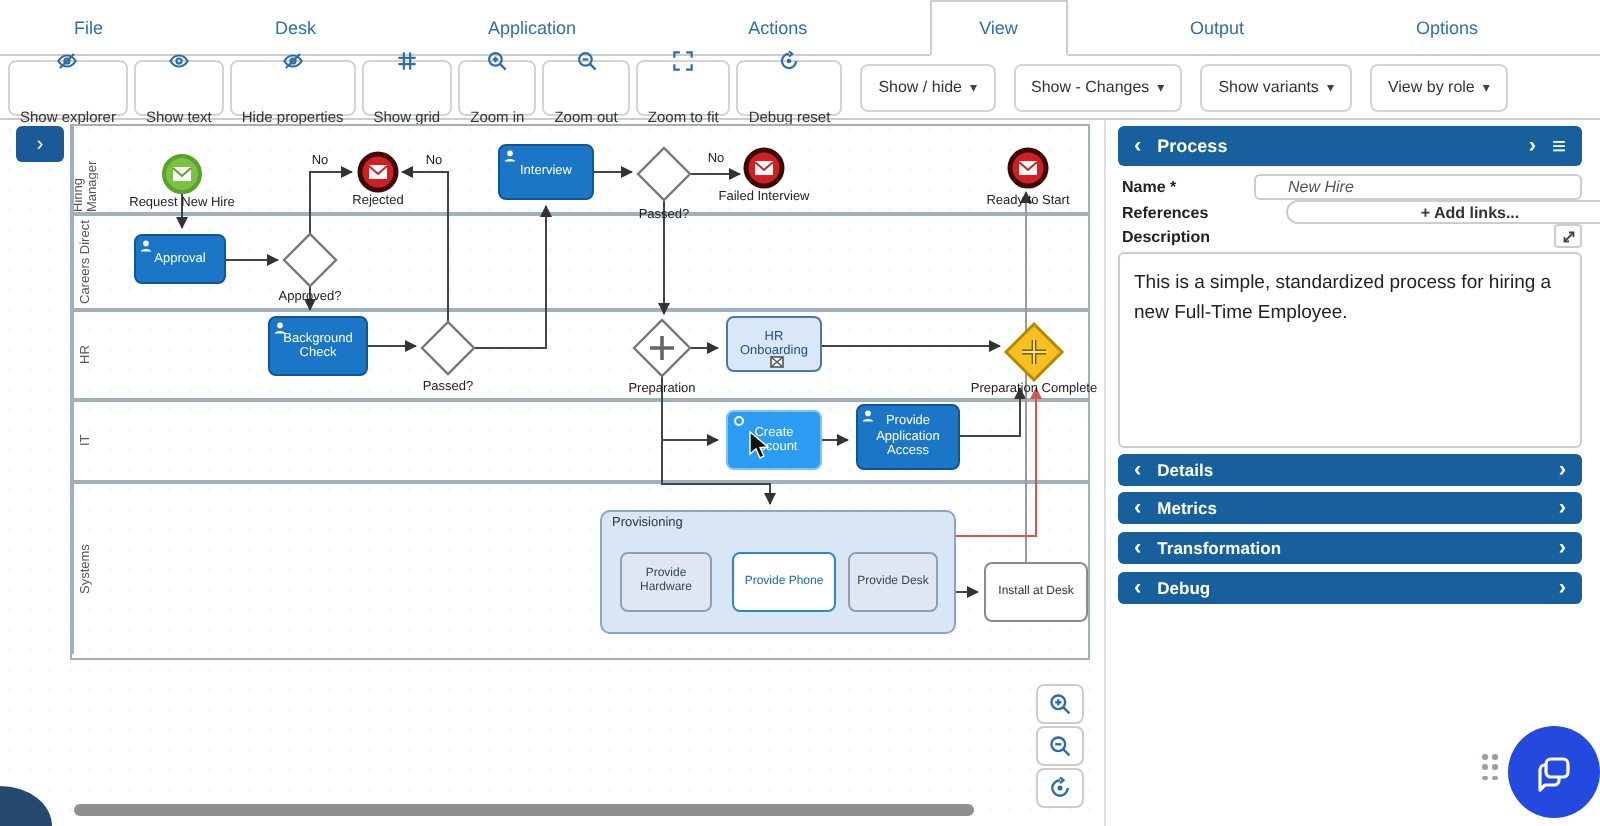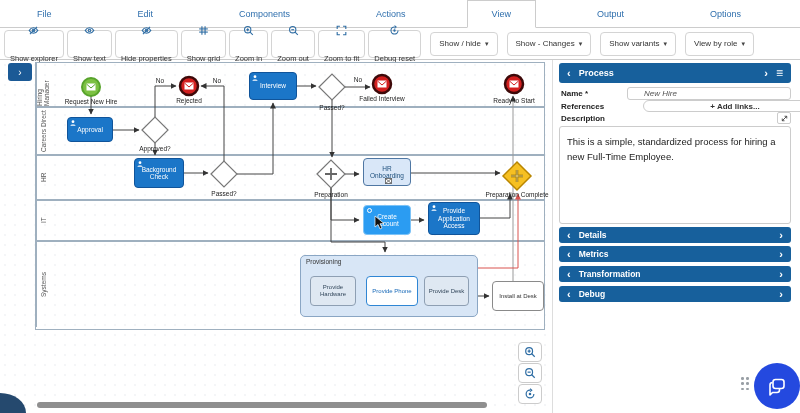--- a/index.html
+++ b/index.html
@@ -107,22 +107,22 @@
     display:grid; grid-template-columns:1fr 1fr; gap:2px; cursor:grab; }
   .draghandle i { width:2.5px; height:2.5px; border-radius:50%; background:#9aa0a6; }
 
   .cursor-svg { position:absolute; pointer-events:none; }
 </style>
 </head>
 <body>
 
 <div class="menubar">
   <div class="tab">File</div>
-  <div class="tab">Edit</div>
-  <div class="tab">Components</div>
+  <div class="tab">Desk</div>
+  <div class="tab">Application</div>
   <div class="tab">Actions</div>
   <div class="tab active">View</div>
   <div class="tab">Output</div>
   <div class="tab">Options</div>
 </div>
 
 <div class="toolbar">
   <button class="tbtn">
     <span><svg viewBox="0 0 14 14">
           <path d="M1.5 7 C3 4.5 5 3.5 7 3.5 C9 3.5 11 4.5 12.5 7 C11 9.5 9 10.5 7 10.5 C5 10.5 3 9.5 1.5 7 Z"></path>

